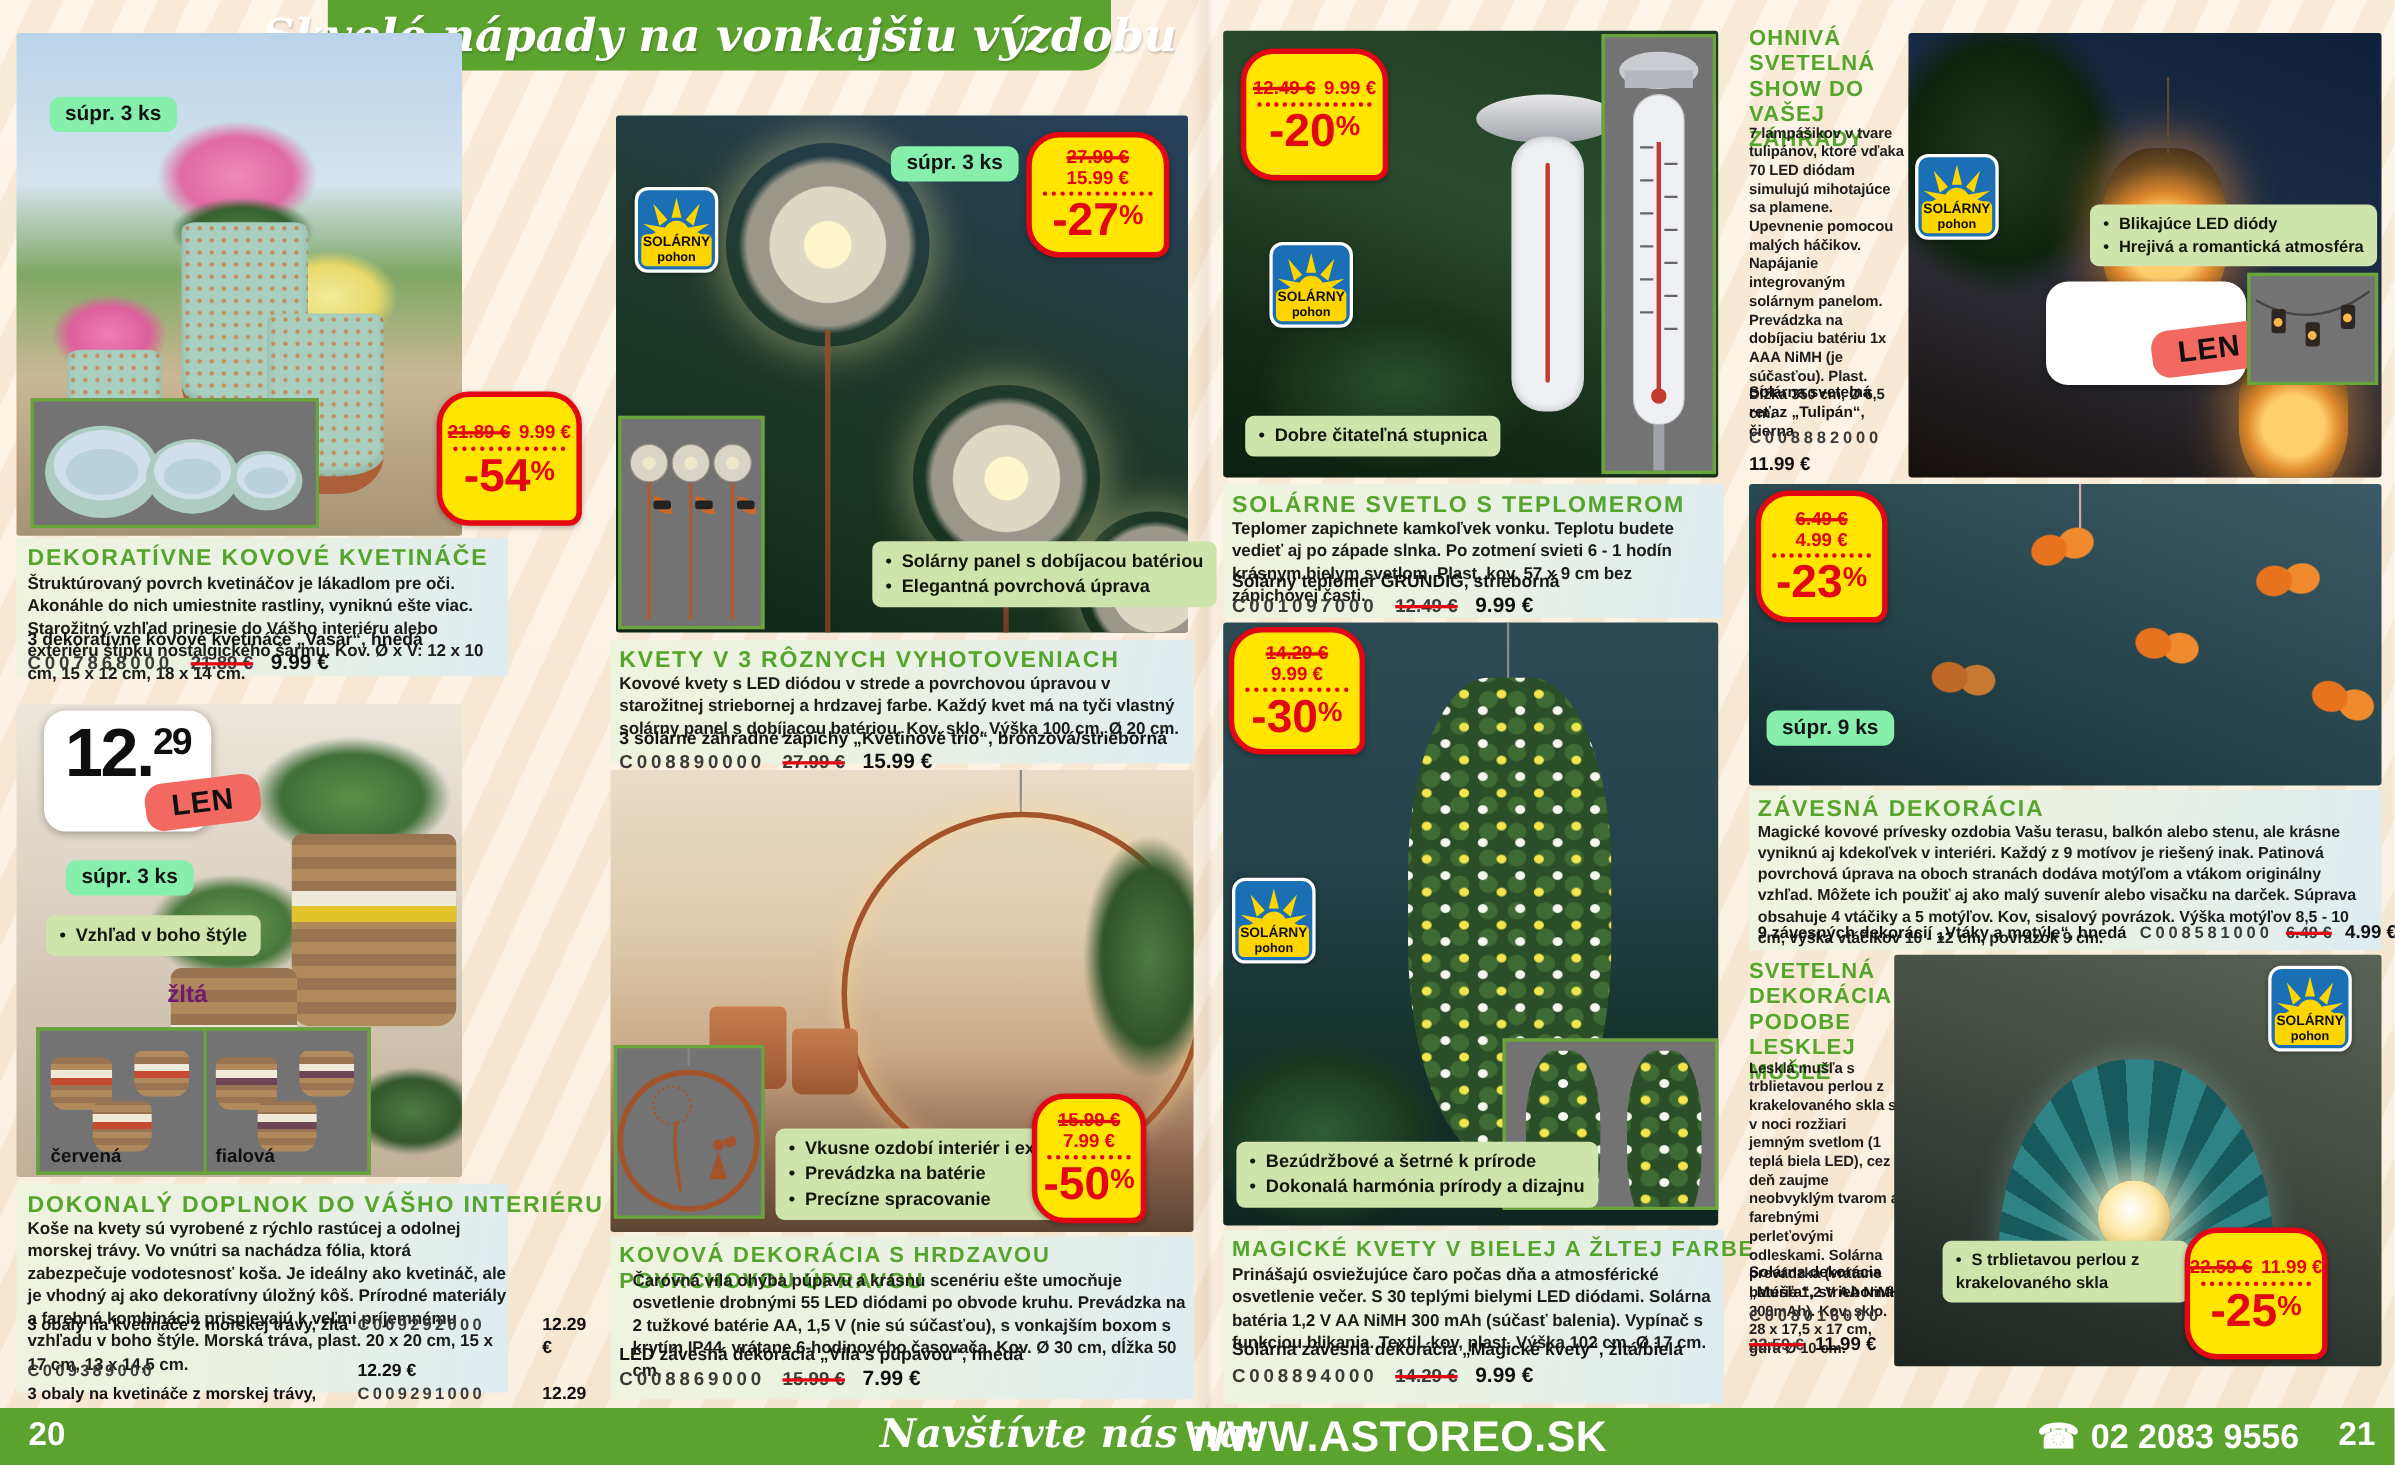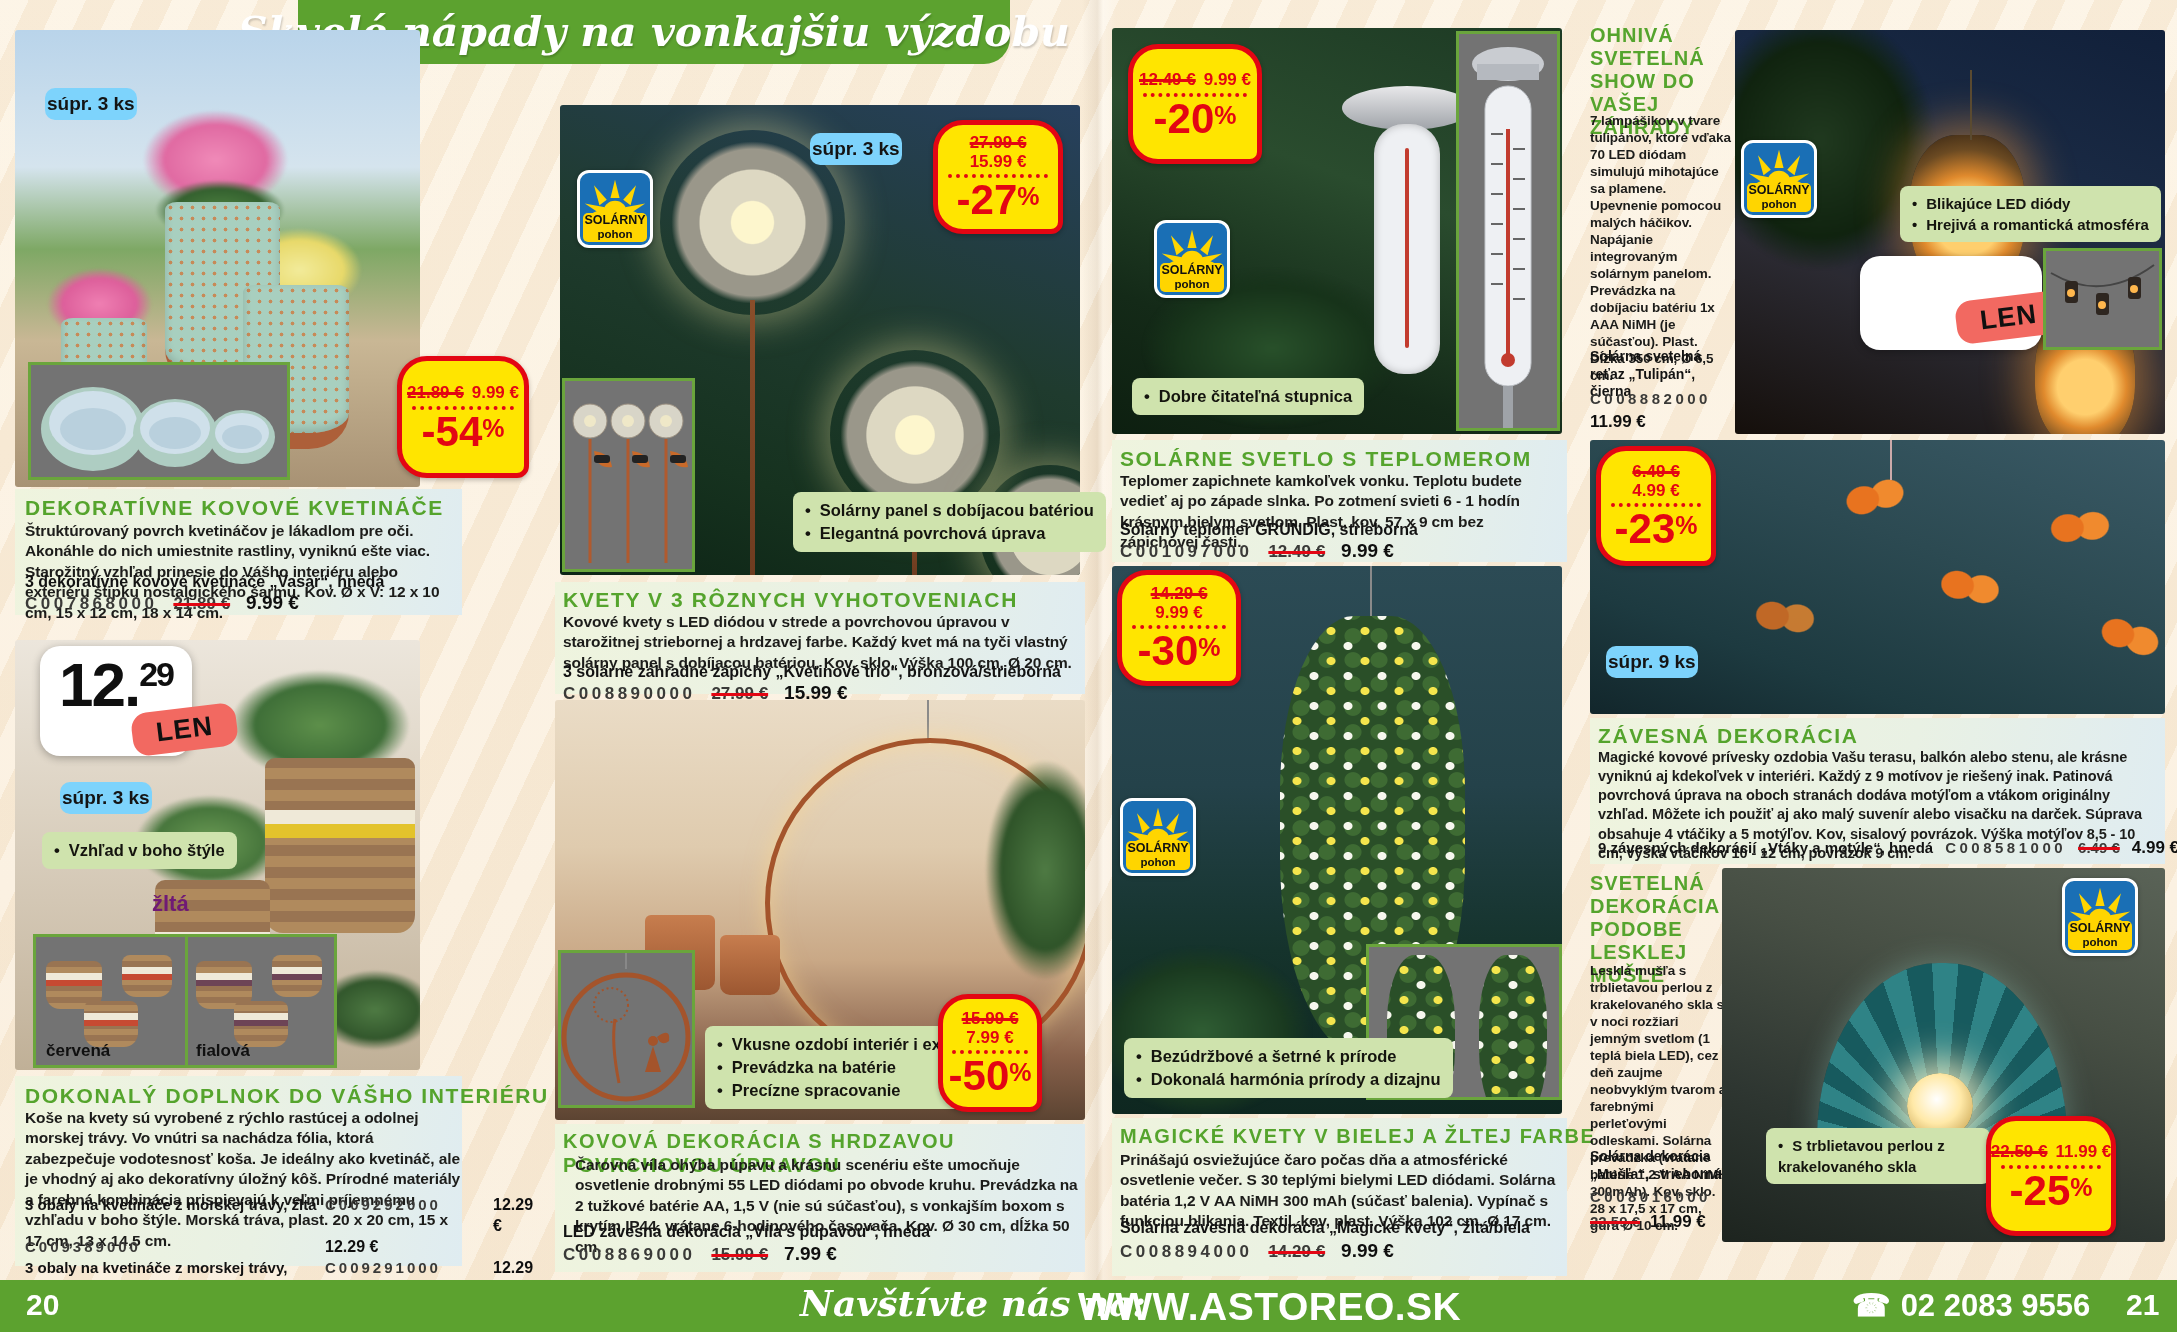--- a/index.html
+++ b/index.html
@@ -72,21 +72,21 @@
           padding:4px 6px;box-shadow:0 2px 5px rgba(0,0,0,.25)}
   .pb-line{display:flex;gap:8px;align-items:baseline;white-space:nowrap}
   .stack .pb-line{flex-direction:column;gap:0;align-items:center;line-height:1.1}
   .pb-old{color:#e30613;font-weight:800;font-size:19px;text-decoration:line-through;text-decoration-thickness:2.5px}
   .pb-new{color:#e30613;font-weight:800;font-size:19px}
   .pbadge .dots{width:92%;border-top:4px dotted #e30613;margin:3px 0 2px}
   .pb-disc{color:#e30613;font-weight:800;font-size:47px;line-height:.95;display:flex;align-items:flex-start}
   .pb-disc .pct{font-size:25px;margin-top:5px}
   .pb-sm .pb-old,.pb-sm .pb-new{font-size:17px}
   .pb-sm .pb-disc{font-size:42px}
-  .setb{position:absolute;background:#7dd3fc;border-radius:10px;padding:5px 2px;font-weight:700;
+  .setb{position:absolute;background:#86efac;border-radius:10px;padding:5px 14px;font-weight:700;
         font-size:19px;color:#141414;white-space:nowrap}
   .bbox{position:absolute;background:#cfe3ad;border-radius:8px;padding:7px 12px;color:#14140e}
   .bbox .bl{font-weight:700;font-size:16.5px;line-height:1.4;white-space:nowrap}
   .bbox .bl::before{content:"•";margin-right:9px;font-weight:800}
   .bbox.wrap .bl{white-space:normal}
   .solar{position:absolute;width:76px;background:#1a6fb5;border:3px solid #fefefe;border-radius:12px;
          box-sizing:border-box;padding:4px 3px 3px;text-align:center;box-shadow:0 1px 4px rgba(0,0,0,.3)}
   .solar svg{display:block;width:100%;height:42px}
   .solar .sb{background:#ffd500;border-radius:5px;padding:1px 1px 2px;margin-top:-6px;position:relative}
   .solar .s1{font-weight:800;font-size:12.5px;color:#111;line-height:1.1}

